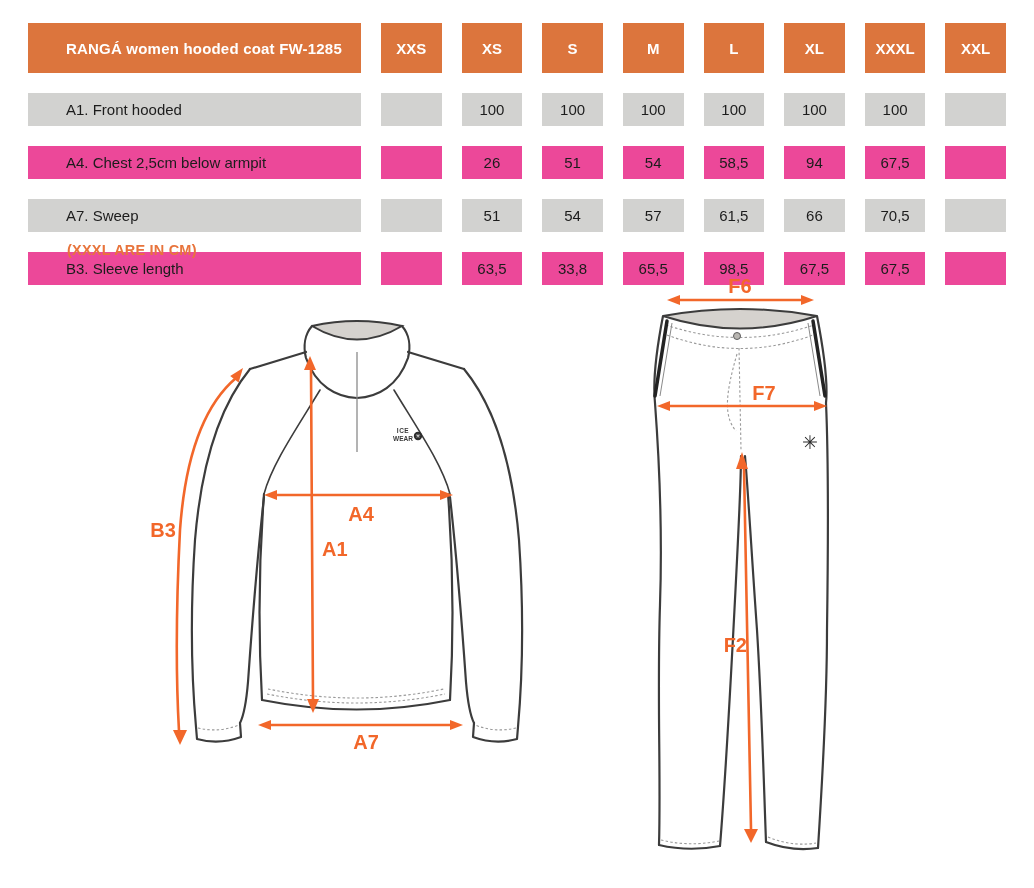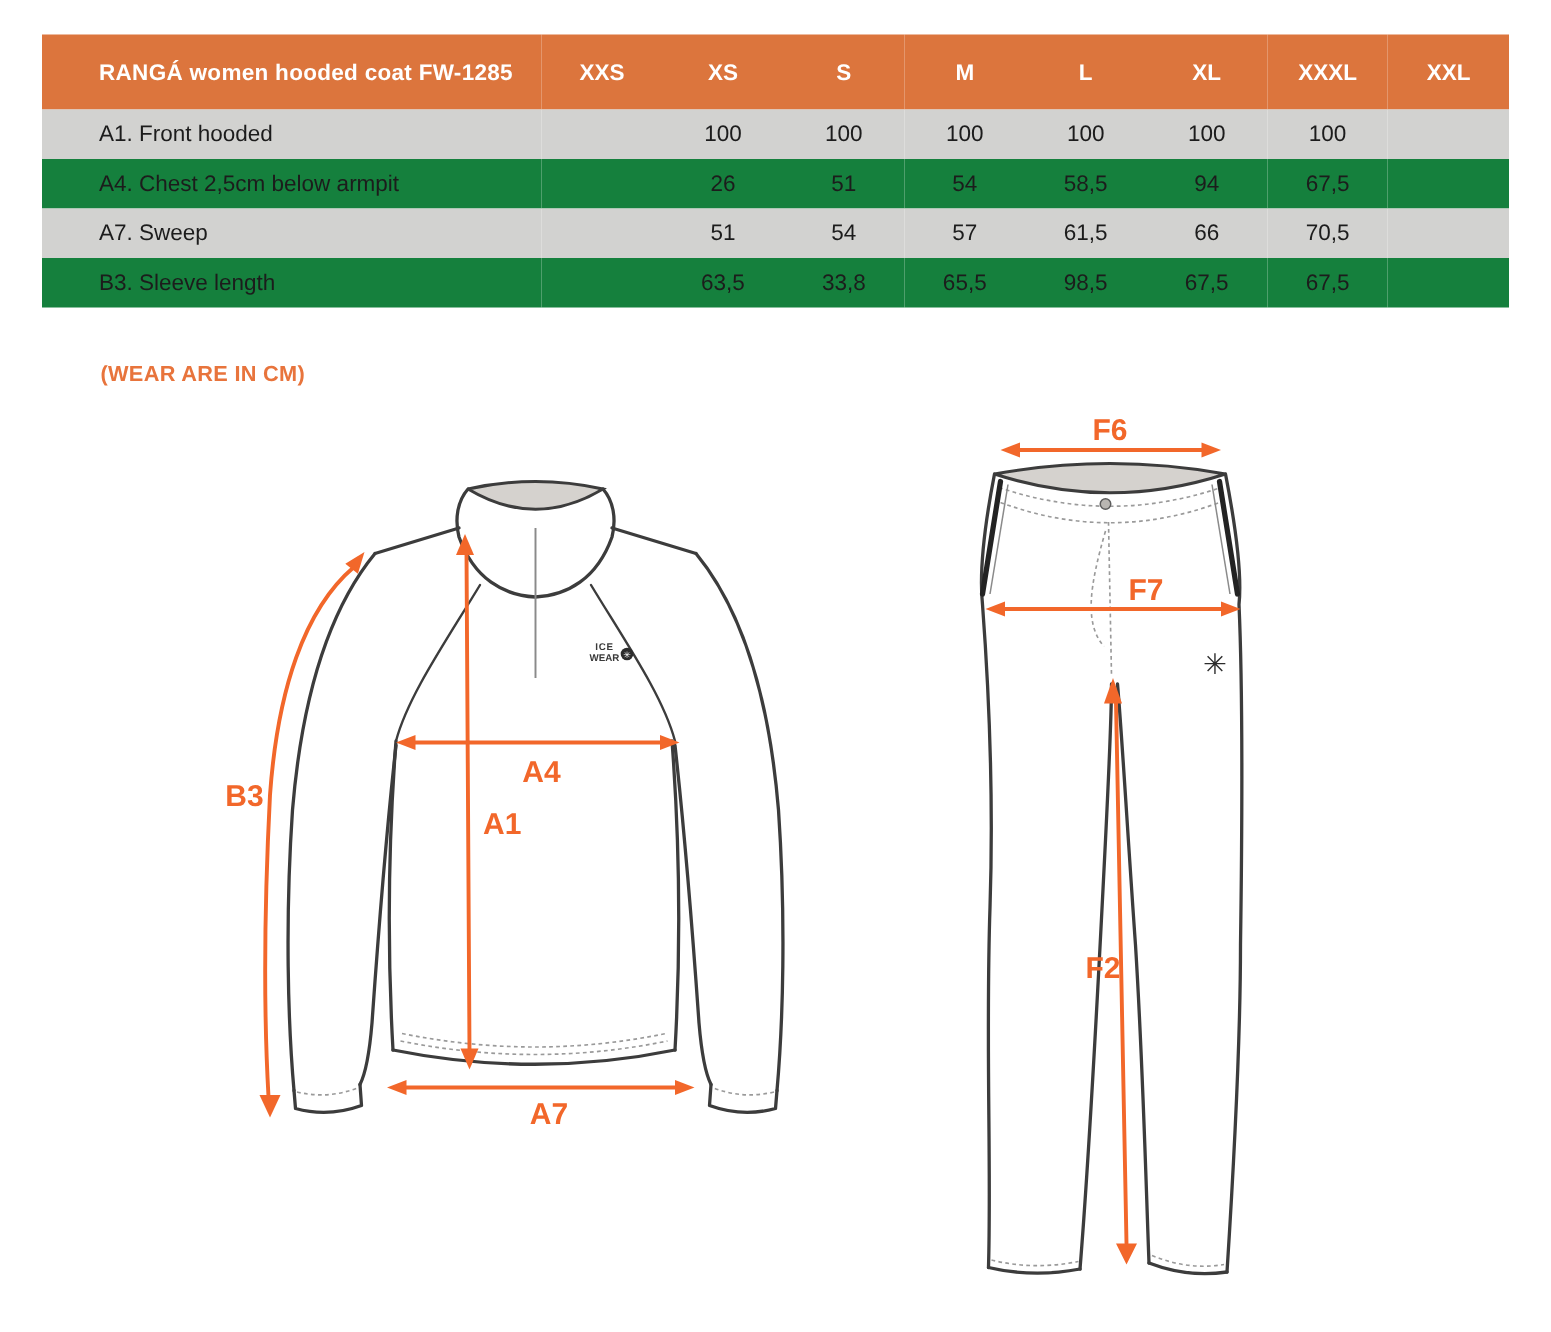--- a/index.html
+++ b/index.html
@@ -5,34 +5,34 @@
   html,body{margin:0;padding:0;background:#ffffff;}
   body{font-family:"Liberation Sans",sans-serif;}
   #page{position:relative;width:1034px;height:888px;background:#fff;overflow:hidden;}
 
   
   .size-table{
     position:absolute;left:28px;top:23px;width:978px;
     display:grid;
     grid-template-columns:333px repeat(8,1fr);
     grid-template-rows:50px repeat(4,33px);
-    gap:0;background:#fff;
+    gap:20px;background:#fff;
   }
   .hcell{
     background:#dc753d;color:#fff;font-weight:bold;font-size:15px;
     display:flex;align-items:center;justify-content:center;
   }
   .hcell.title{justify-content:flex-start;padding-left:38px;letter-spacing:.2px;}
   .cell{
     font-size:15px;color:#1c1c1c;
     display:flex;align-items:center;justify-content:center;
   }
   .cell.label{justify-content:flex-start;padding-left:38px;}
   .cell.dark{background:#d2d2d0;}
-  .cell.light{background:#15803d;}
+  .cell.light{background:#ec4899;}
 
   
   .sizes-note{
     position:absolute;left:67px;top:242px;
     color:#e8743c;font-size:14.5px;font-weight:600;letter-spacing:.2px;
   }
 
   
   .diagram-layer{position:absolute;left:0;top:0;}
   .outline{stroke:#3c3c3c;stroke-width:2.2;fill:none;stroke-linecap:round;stroke-linejoin:round;}
@@ -93,21 +93,21 @@
       <div class="cell val light"></div>
       <div class="cell val light">63,5</div>
       <div class="cell val light">33,8</div>
       <div class="cell val light">65,5</div>
       <div class="cell val light">98,5</div>
       <div class="cell val light">67,5</div>
       <div class="cell val light">67,5</div>
       <div class="cell val light"></div>
     </div>
 
-  <div class="sizes-note">(WEAR ARE IN CM)</div>
+  <div class="sizes-note">(XXXL ARE IN CM)</div>
 
   <svg class="diagram-layer" width="1034" height="888" viewBox="0 0 1034 888" xmlns="http://www.w3.org/2000/svg">
 
     <g>
 
       <path class="outline" d="M312,326 C305,334 303,346 306,358 C316,386 336,397 357,398 C378,397 398,386 408,358 C411,346 409,334 402,326" fill="#fff"></path>
       <path class="interior" d="M312,326 Q357,316 402,326 Q357,353 312,326"></path>
       <path class="zipline" d="M357,352 L357,452"></path>
 
       <path class="outline" d="M306,352 L250,369"></path>

